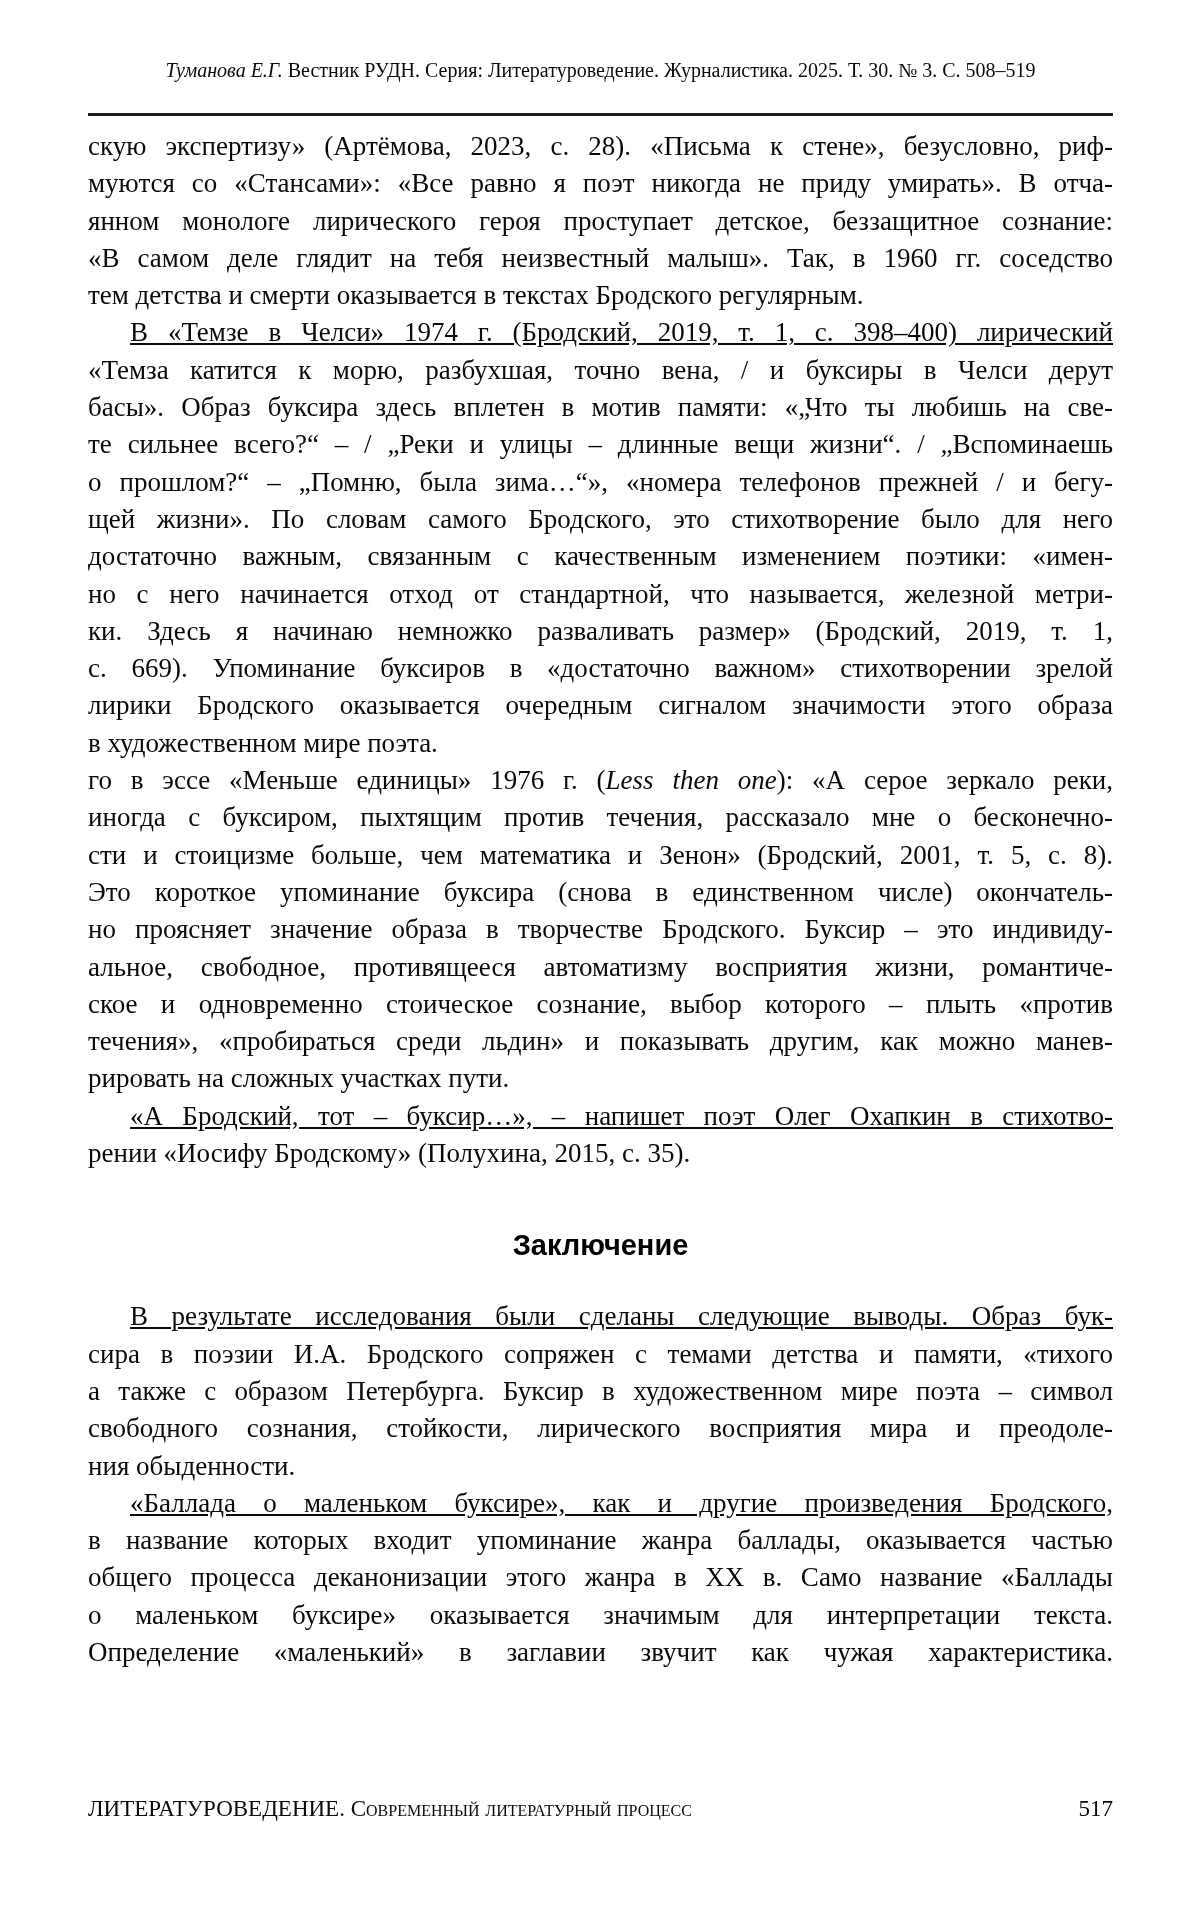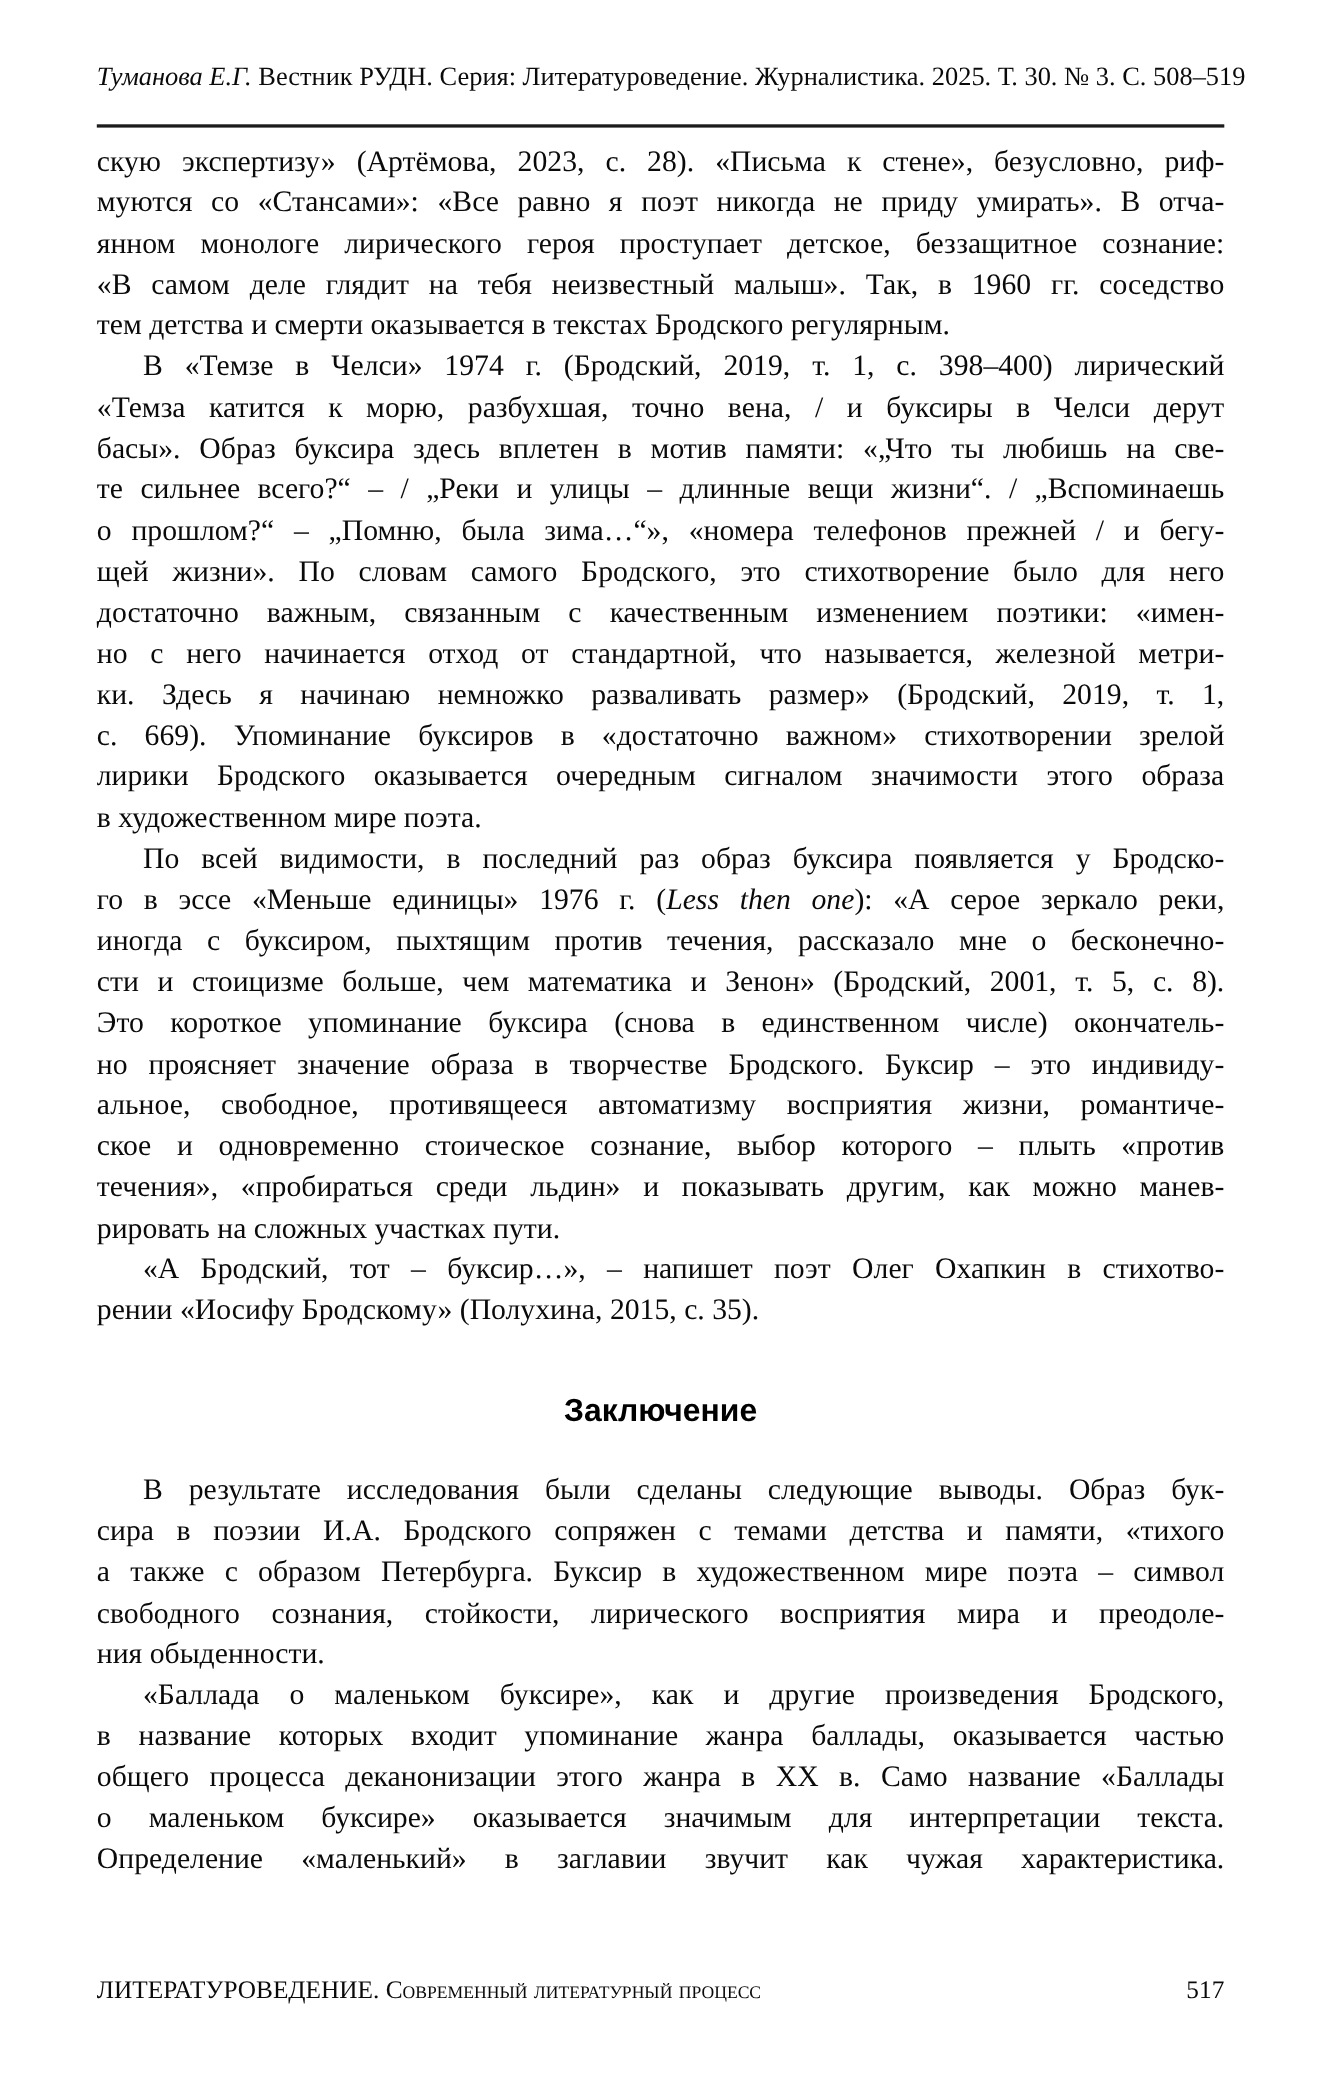--- a/index.html
+++ b/index.html
@@ -15,21 +15,21 @@
     color: #0a0a0a;
     font-family: "Liberation Serif", serif;
     overflow: hidden;
   }
   .running-header {
     position: absolute;
     top: 58px;
     left: 88px;
     width: 1025px;
     text-align: center;
-    font-size: 24px;
+    font-size: 20px;
     line-height: 24px;
     white-space: nowrap;
   }
   .italic { font-style: italic; }
   .header-rule {
     position: absolute;
     top: 113px;
     left: 88px;
     width: 1025px;
     border-top: 3.5px solid #1c1c1c;
@@ -40,21 +40,21 @@
     left: 88px;
     width: 1025px;
     font-size: 27px;
   }
   .paragraph { margin: 0; }
   .line {
     line-height: 37.3px;
     text-align: justify;
     text-align-last: justify;
   }
-  .line.indent { text-indent: 42px; }
+  .line.indent { text-indent: 42px; text-decoration: underline; }
   .line.last { text-align-last: left; }
   .section-heading {
     margin-top: 54px;
     margin-bottom: 34px;
     text-align: center;
     font-family: "Liberation Sans", sans-serif;
     font-weight: bold;
     font-size: 29px;
     line-height: 38px;
     color: #000000;
@@ -99,21 +99,20 @@
         <div class="line"><span>о прошлом?“ – „Помню, была зима…“», «номера телефонов прежней / и бегу-</span></div>
         <div class="line"><span>щей жизни». По словам самого Бродского, это стихотворение было для него</span></div>
         <div class="line"><span>достаточно важным, связанным с качественным изменением поэтики: «имен-</span></div>
         <div class="line"><span>но с него начинается отход от стандартной, что называется, железной метри-</span></div>
         <div class="line"><span>ки. Здесь я начинаю немножко разваливать размер» (Бродский, 2019, т. 1,</span></div>
         <div class="line"><span>с. 669). Упоминание буксиров в «достаточно важном» стихотворении зрелой</span></div>
         <div class="line"><span>лирики Бродского оказывается очередным сигналом значимости этого образа</span></div>
         <div class="line last"><span>в художественном мире поэта.</span></div>
       </div>
       <div class="paragraph">
-        <div class="line indent"><span>По всей видимости, в последний раз образ буксира появляется у Бродско-</span></div>
         <div class="line"><span>го в эссе «Меньше единицы» 1976 г. (</span><span class="italic">Less then one</span><span>): «А серое зеркало реки,</span></div>
         <div class="line"><span>иногда с буксиром, пыхтящим против течения, рассказало мне о бесконечно-</span></div>
         <div class="line"><span>сти и стоицизме больше, чем математика и Зенон» (Бродский, 2001, т. 5, с. 8).</span></div>
         <div class="line"><span>Это короткое упоминание буксира (снова в единственном числе) окончатель-</span></div>
         <div class="line"><span>но проясняет значение образа в творчестве Бродского. Буксир – это индивиду-</span></div>
         <div class="line"><span>альное, свободное, противящееся автоматизму восприятия жизни, романтиче-</span></div>
         <div class="line"><span>ское и одновременно стоическое сознание, выбор которого – плыть «против</span></div>
         <div class="line"><span>течения», «пробираться среди льдин» и показывать другим, как можно манев-</span></div>
         <div class="line last"><span>рировать на сложных участках пути.</span></div>
       </div>

